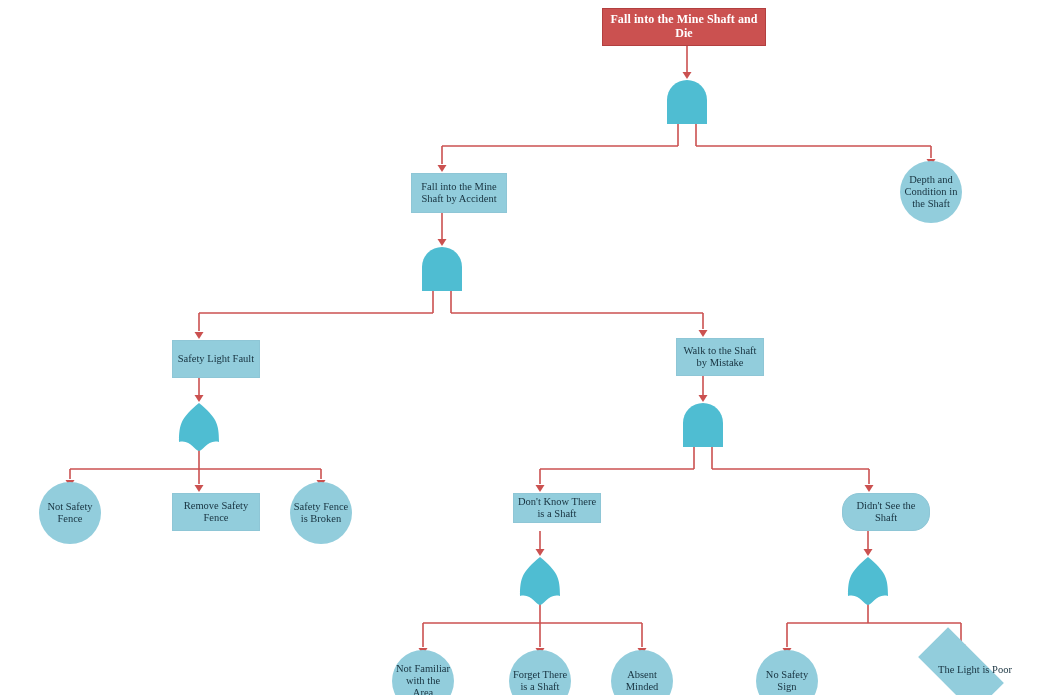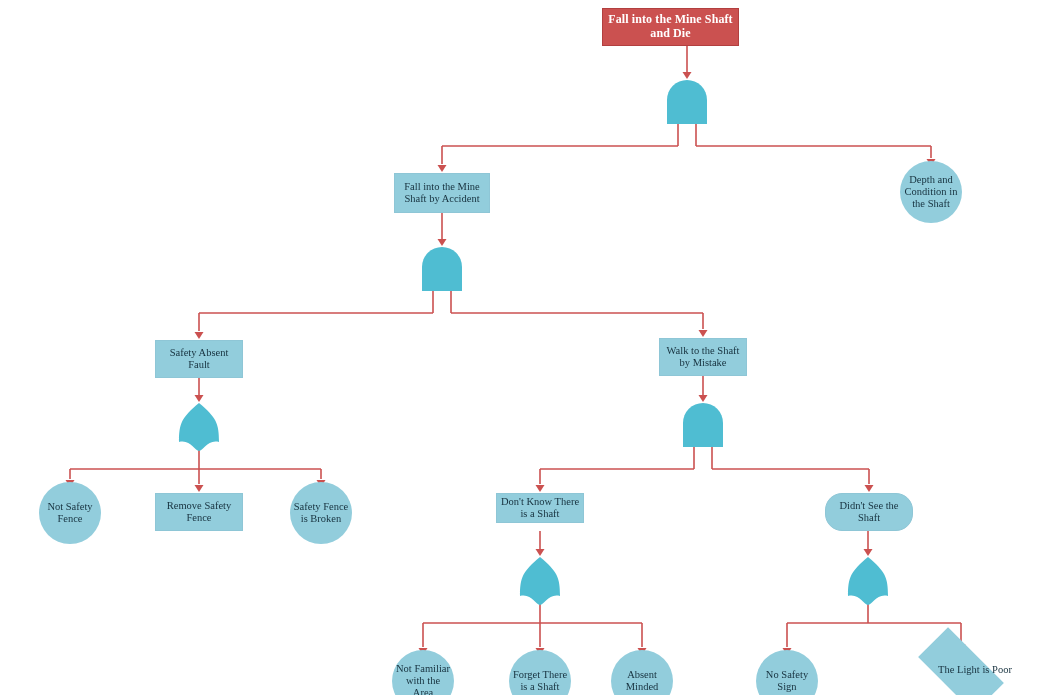--- a/index.html
+++ b/index.html
@@ -27,20 +27,21 @@
     background:#cb5150;
     border:1px solid #b23f3f;
     color:#ffffff;
     font-weight:bold;
     font-size:12px;
     letter-spacing:.1px;
   }
   .node.rect{
     background:#92cddc;
     border:1px solid #8ec6d6;
+    margin-left:17px;
   }
   .node.circle{
     background:#92cddc;
     border-radius:50%;
   }
   .node.diamond{
     background:transparent;
     border:none;
   }
   .node.diamond .dia-shape{
@@ -147,31 +148,31 @@
           <path d="M20,0 C37.2,14.399999999999999 40,20.16 40,39 C28.799999999999997,36 24,48 20,48 C16,48 11.200000000000001,36 0,39 C0,20.16 2.8000000000000003,14.399999999999999 20,0 Z" fill="#4fbdd2"></path>
         </svg>
       </div>
       <div class="gate" style="left: 848px; top: 557px; width: 40px; height: 48px;">
         <svg width="40" height="48" viewBox="0 0 40 48">
           <path d="M20,0 C37.2,14.399999999999999 40,20.16 40,39 C28.799999999999997,36 24,48 20,48 C16,48 11.200000000000001,36 0,39 C0,20.16 2.8000000000000003,14.399999999999999 20,0 Z" fill="#4fbdd2"></path>
         </svg>
       </div>
     </div>
   <div id="nodes-layer">
-      <div class="node top-event" style="left: 602px; top: 8px; width: 137px; height: 38px;">
+      <div class="node top-event" style="left: 602px; top: 8px; width: 164px; height: 38px;">
         <span class="lbl">Fall into the Mine Shaft and Die</span>
       </div>
       <div class="node rect" style="left: 394px; top: 173px; width: 96px; height: 40px;">
         <span class="lbl">Fall into the Mine Shaft by Accident</span>
       </div>
       <div class="node circle" style="left: 900px; top: 161px; width: 62px; height: 62px;">
         <span class="lbl">Depth and Condition in the Shaft</span>
       </div>
       <div class="node rect" style="left: 155px; top: 340px; width: 88px; height: 38px;">
-        <span class="lbl">Safety Absent Fault</span>
+        <span class="lbl">Safety Light Fault</span>
       </div>
       <div class="node rect" style="left: 659px; top: 338px; width: 88px; height: 38px;">
         <span class="lbl">Walk to the Shaft by Mistake</span>
       </div>
       <div class="node circle" style="left: 39px; top: 482px; width: 62px; height: 62px; text-align: center;">
         <span class="lbl">Not Safety Fence</span>
       </div>
       <div class="node rect" style="left: 155px; top: 493px; width: 88px; height: 38px;">
         <span class="lbl">Remove Safety Fence</span>
       </div>

